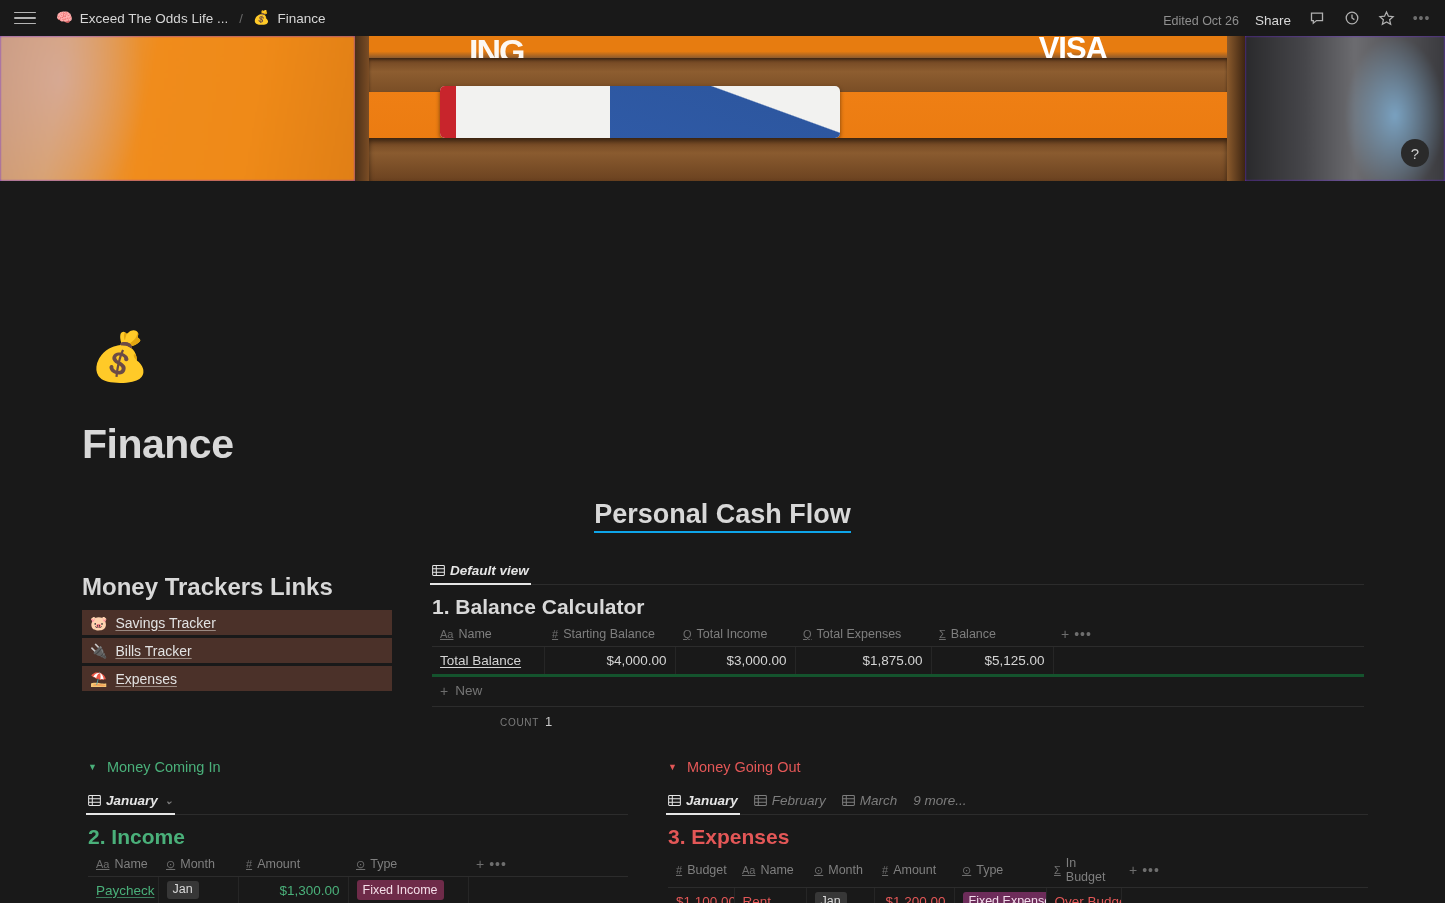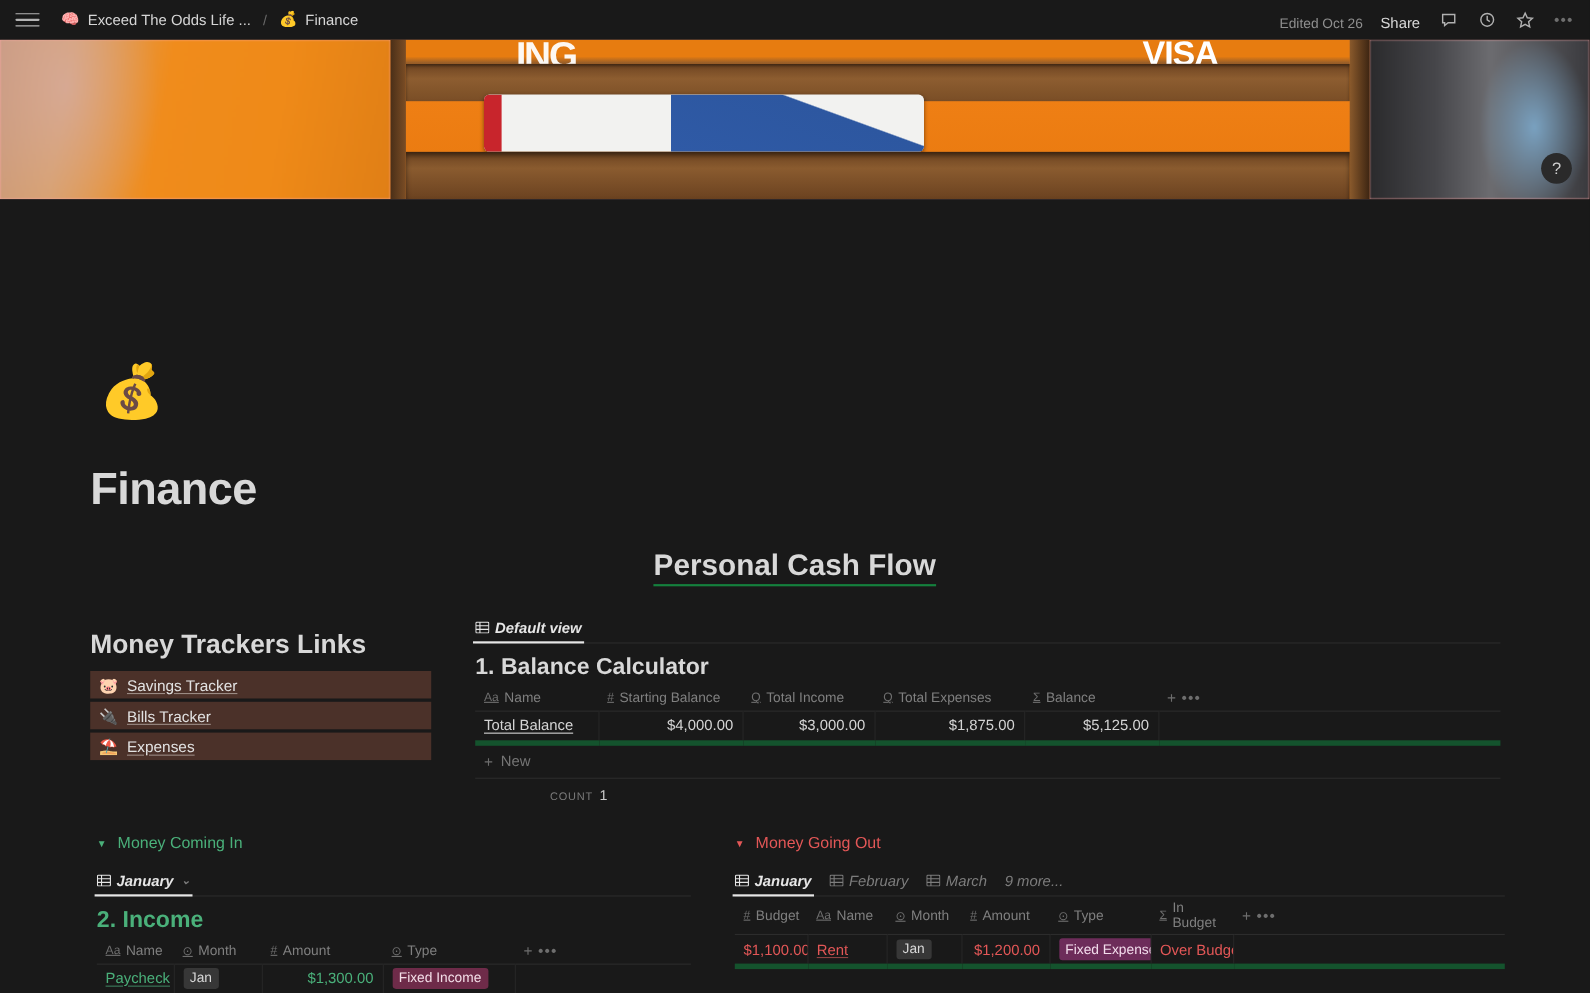--- a/index.html
+++ b/index.html
@@ -29,21 +29,21 @@
   .topright .edited { color:#8f8f8f; font-size:12.5px; }
   .topright .share { color:#d8d8d8; font-size:13.5px; cursor:pointer; }
   .ticon { width:19px; height:19px; display:flex; align-items:center; justify-content:center; cursor:pointer; color:#b0b0b0; }
   .ticon svg { display:block; }
 
   
   #cover {
     position: relative;
     width: 100%; height: 145px;
     overflow: hidden;
-    background: #fca5a5;
+    background: #6d28d9;
   }
   .cv { position:absolute; top:0; bottom:0; }
   .cv-blur-l { left:0; width:355px;
      background:
        radial-gradient(ellipse 120px 200px at 60px 30%, rgba(214,176,180,.55), rgba(214,176,180,0) 70%),
        linear-gradient(100deg,#c99a80 0%, #d8a06a 18%, #f08c1c 42%, #ef8a18 70%, #e07f16 100%);
      filter: blur(1px);
   }
   .cv-orange { left:355px; width:890px;
      background: linear-gradient(180deg,#f17d12 0%, #ef7f14 38%, #e8790f 100%);
@@ -74,21 +74,21 @@
      background:linear-gradient(180deg,#6b4220 0%, #8a5b2f 35%, #6b4220 100%);
      box-shadow: inset 0 3px 5px rgba(0,0,0,.5); }
 
   
   #page { position:relative; }
   .page-emoji { position:absolute; left:90px; top:152px; font-size:48px; line-height:1; z-index:5; }
   #title { position:absolute; left:82px; top:240px; font-size:41px; font-weight:bold; color:#d8d8d8; letter-spacing:-.5px; }
 
   .h-cashflow { position:absolute; left:0; right:0; top:318px; text-align:center;
      font-size:27px; font-weight:bold; color:#d8d8d8; }
-  .h-cashflow span { border-bottom:2px solid #15803d; padding-bottom:2px; }
+  .h-cashflow span { border-bottom:2px solid #0ea5e9; padding-bottom:2px; }
 
   
   #trackers { position:absolute; left:82px; top:392px; width:310px; }
   .trk-h { font-size:24px; font-weight:bold; color:#d8d8d8; margin-bottom:9px; }
   .trk-item { background:#4b3129; height:25px; display:flex; align-items:center;
      padding:0 8px; gap:8px; margin-bottom:3px; cursor:pointer; }
   .trk-item .emj { font-size:14px; line-height:1; }
   .trk-item .lbl { font-size:14px; color:#e2e2e2; text-decoration:underline; text-underline-offset:2px; text-decoration-color:#9b8b84; }
 
   
@@ -107,21 +107,21 @@
   table.db { border-collapse:collapse; width:100%; table-layout:fixed; }
   table.db th {
      font-weight:normal; font-size:12.5px; color:#7f7f7f;
      text-align:left; padding:3px 8px; height:23px;
      border-bottom:1px solid #2c2c2c; vertical-align:middle;
   }
   table.db th .hd { display:flex; align-items:center; gap:5px; }
   table.db th .ci { color:#6e6e6e; font-size:11px; display:inline-flex; align-items:center;text-decoration:underline; }
   table.db td {
      font-size:13.5px; padding:0 8px; height:29px;
-     border-bottom:5px solid #14532d; border-right:1px solid #262626;
+     border-bottom:3px solid #14532d; border-right:1px solid #262626;
      vertical-align:middle; white-space:nowrap; overflow:hidden;
   }
   table.db td.last { border-right:none; }
   table.db td.num { text-align:right; }
   .lnk { text-decoration:underline; text-underline-offset:2px; cursor:pointer; }
   .pill-mon { display:inline-block; background:#373737; color:#d8d8d8; border-radius:3px;
      font-size:12.5px; padding:1.5px 6px; line-height:1.25; }
   .tag { display:inline-block; border-radius:3px; font-size:12.5px; padding:1.5px 6px; line-height:1.3; color:#f0e8ec; }
   .tag.fixed-income    { background:#6e2b49; color:#f3dde7; }
   .tag.fixed-expense   { background:#6d2c5a; color:#f3dcec; }
@@ -441,20 +441,21 @@
           <rect x="0.6" y="0.6" width="12.8" height="10.8" rx="1"></rect>
             <path d="M0.6 4.2h12.8M0.6 7.8h12.8M4.6 0.6v10.8"></path>
         </svg>
         <span>March</span>
       </div>
       <div class="vtab">
         <span class="more">9 more...</span>
       </div>
     </div>
 
+    <div class="dbtitle red">3. Expenses</div>
 
     <table class="db">
       <thead>
           <tr>
         <th>
               <span class="hd">
                 <span class="ci">#</span>
                 <span>Budget</span>
               </span>
             </th>

